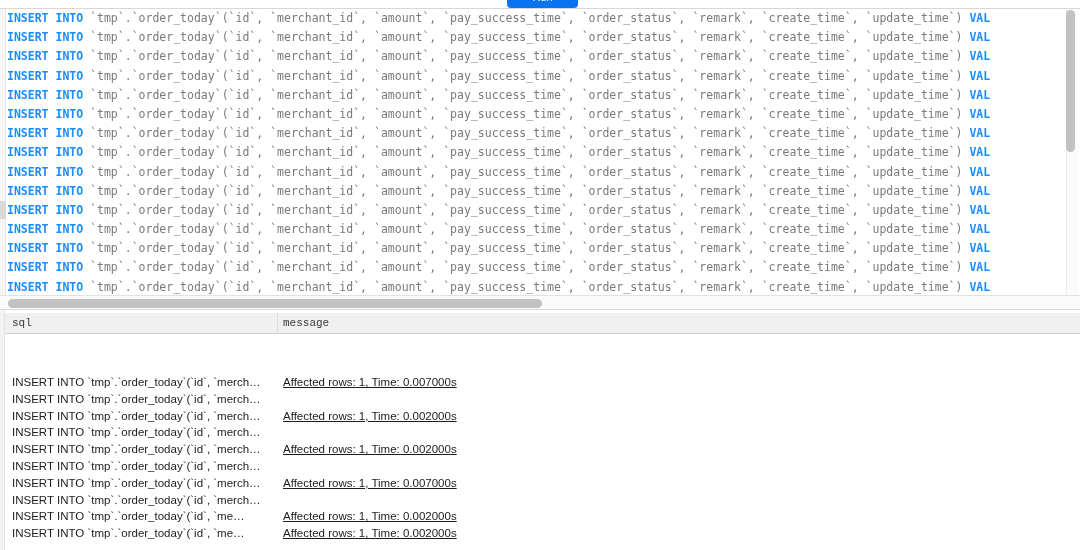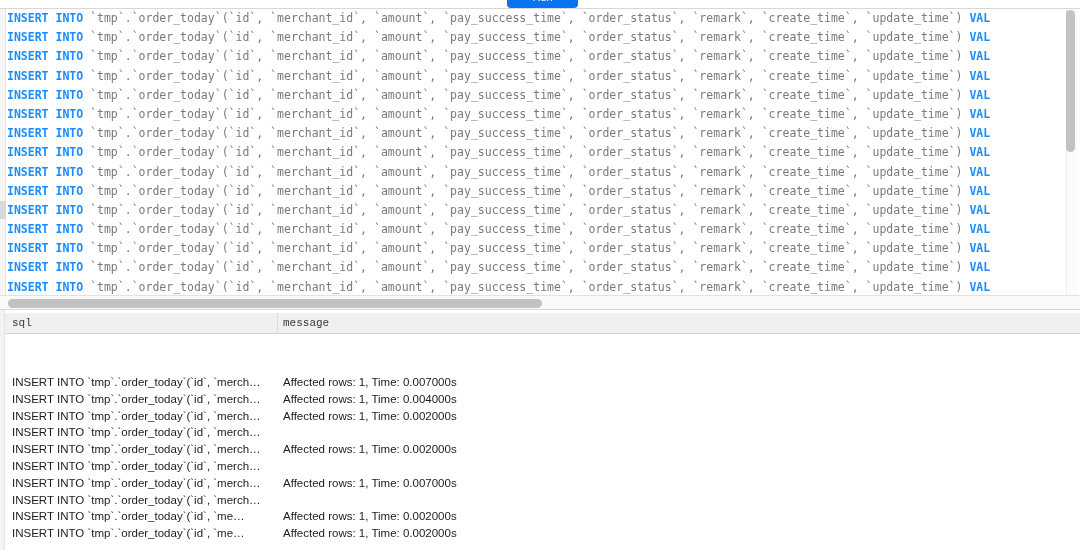--- a/index.html
+++ b/index.html
@@ -210,21 +210,21 @@
     top: 0;
     height: 16.8px;
     line-height: 16.8px;
     font-size: 11.5px;
     color: #1c1c1c;
     font-family: "Liberation Sans", sans-serif;
     white-space: pre;
     margin-top: 40px;
   }
   .cell-sql { left: 7px; }
-  .cell-message { left: 278px; }
+  .cell-message { left: 278px; text-decoration: underline; }
 </style>
 </head>
 <body>
 
 <div id="app">
 
   <div class="toolbar-strip">
     <div class="run-button">Run</div>
   </div>
 
@@ -267,21 +267,20 @@
       <div class="th th-message">message</div>
     </div>
 
     <div class="table-body" id="table-body">
         <div class="row">
           <div class="cell cell-sql">INSERT INTO `tmp`.`order_today`(`id`, `merch…</div>
           <div class="cell cell-message">Affected rows: 1, Time: 0.007000s</div>
         </div>
         <div class="row">
           <div class="cell cell-sql">INSERT INTO `tmp`.`order_today`(`id`, `merch…</div>
-          <div class="cell cell-message">Affected rows: 1, Time: 0.004000s</div>
         </div>
         <div class="row">
           <div class="cell cell-sql">INSERT INTO `tmp`.`order_today`(`id`, `merch…</div>
           <div class="cell cell-message">Affected rows: 1, Time: 0.002000s</div>
         </div>
         <div class="row">
           <div class="cell cell-sql">INSERT INTO `tmp`.`order_today`(`id`, `merch…</div>
         </div>
         <div class="row">
           <div class="cell cell-sql">INSERT INTO `tmp`.`order_today`(`id`, `merch…</div>

